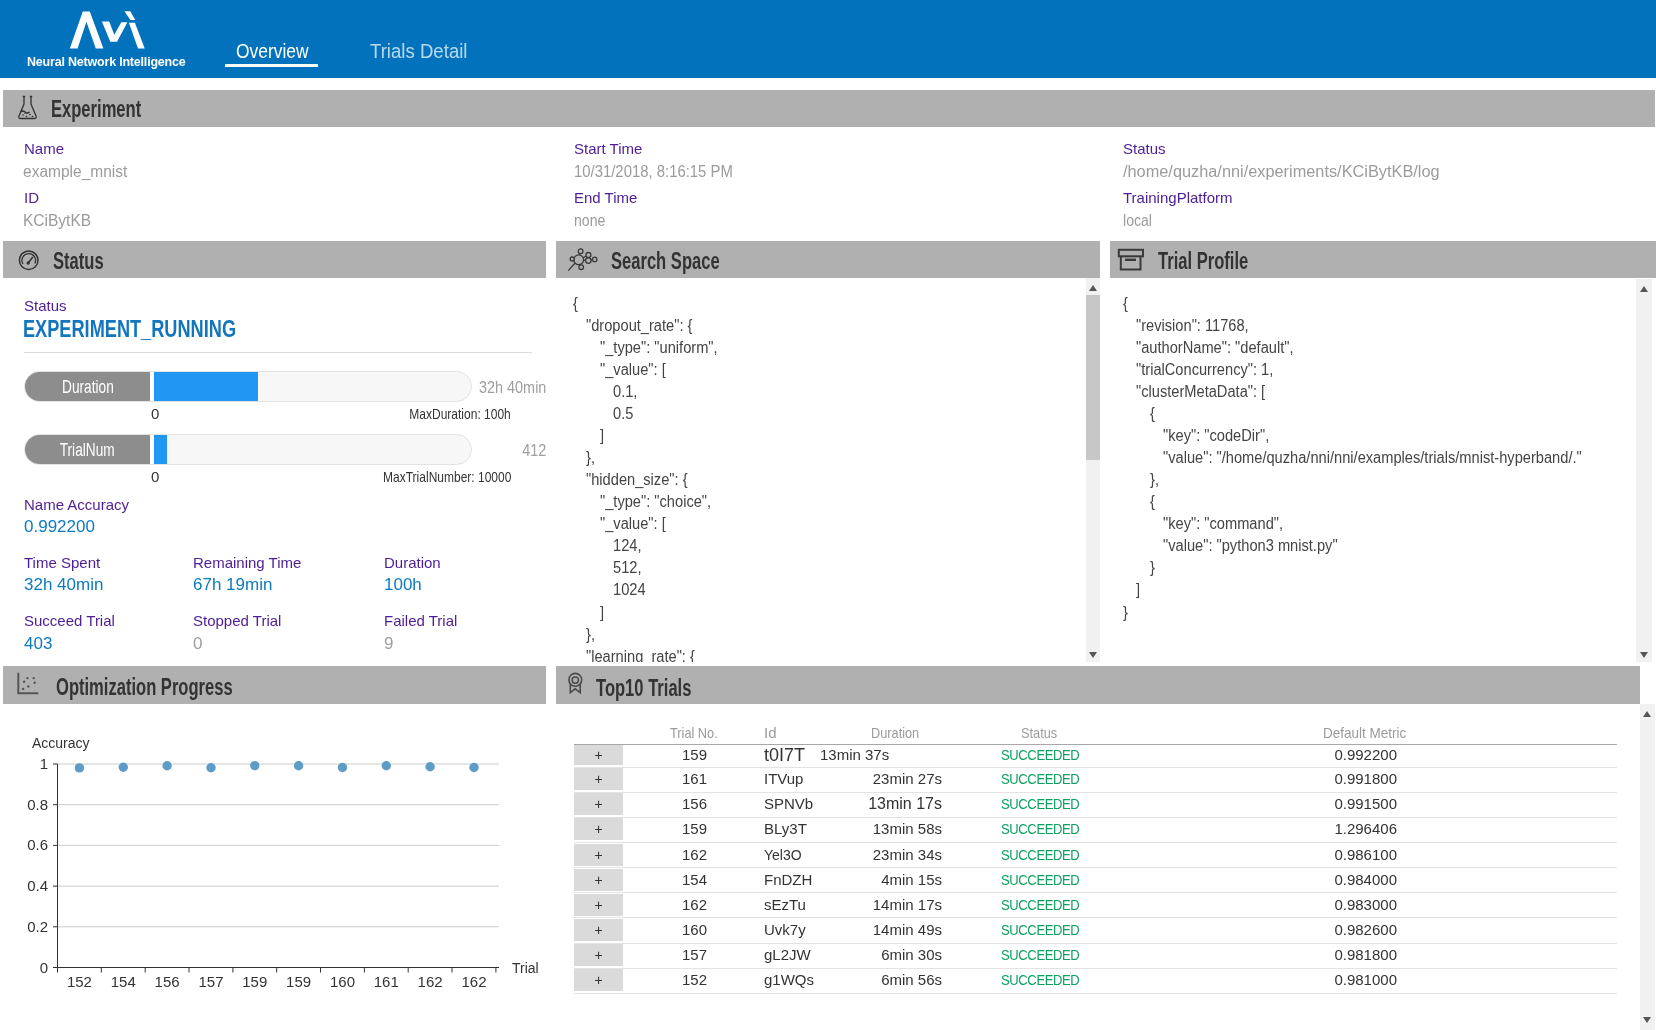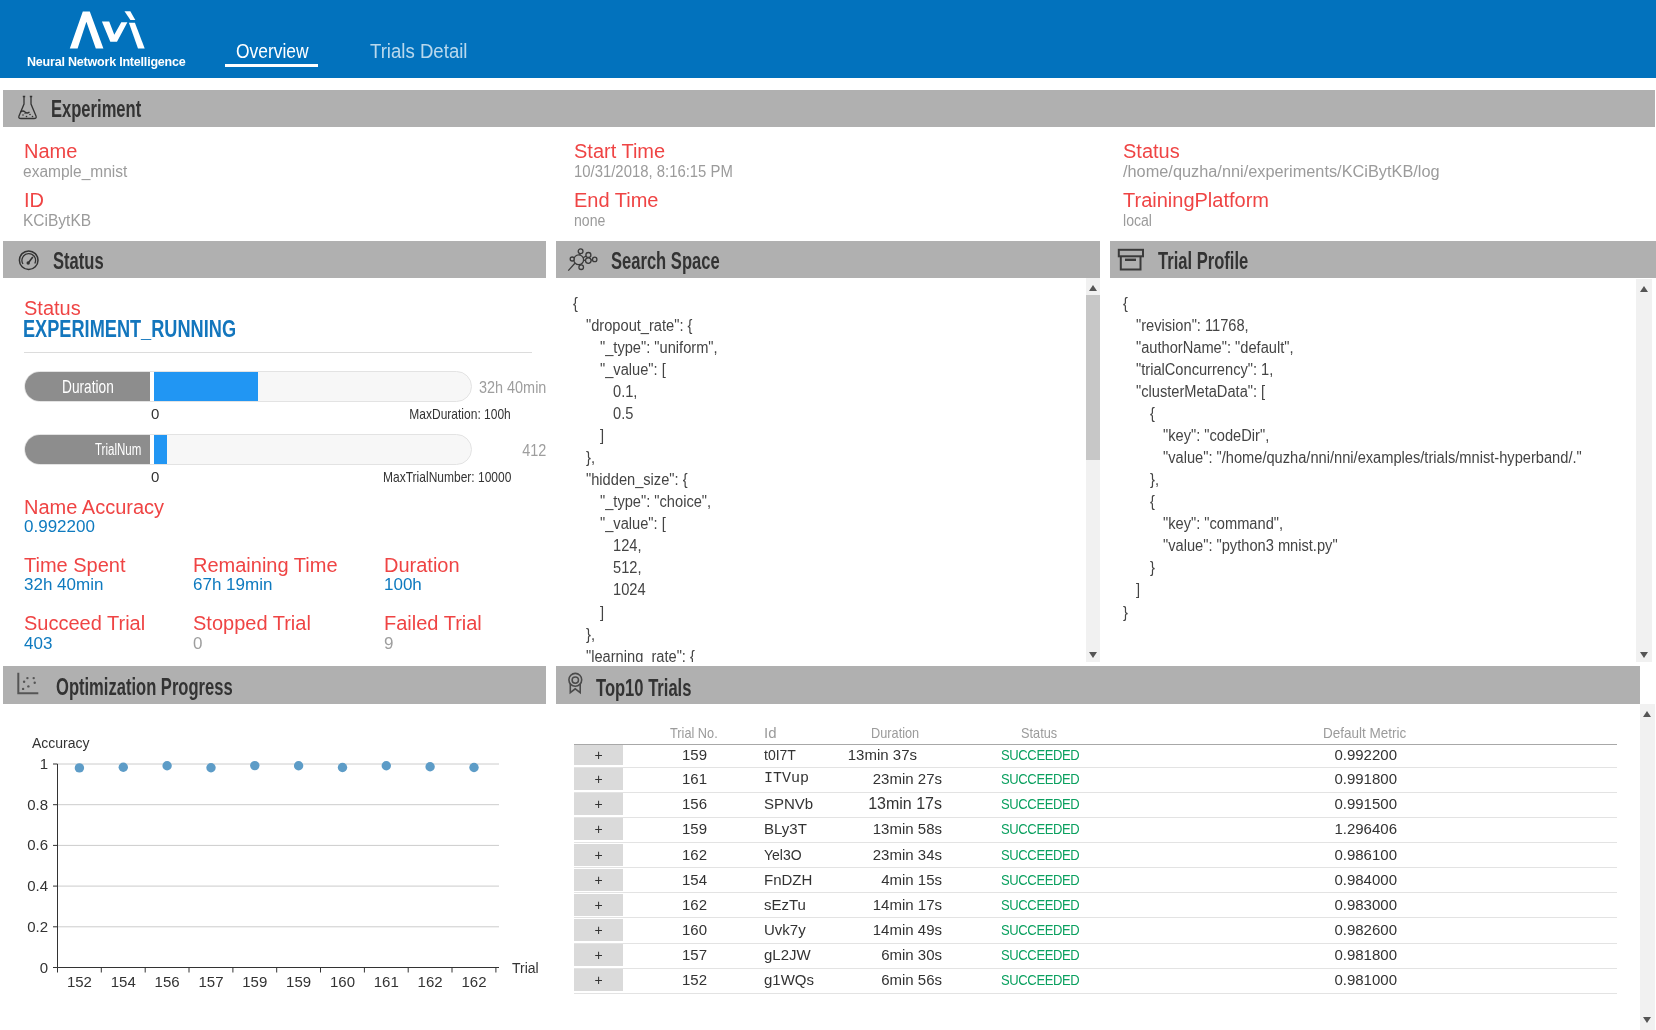--- a/index.html
+++ b/index.html
@@ -1,20 +1,20 @@
 <!DOCTYPE html>
 <html><head>
 <meta charset="utf-8">
 <style>
 * { margin:0; padding:0; box-sizing:border-box; }
 html,body { width:1656px; height:1030px; background:#fff; font-family:"Liberation Sans", sans-serif; overflow:hidden; }
 .abs { position:absolute; }
 .bar { position:absolute; background:#b0b0b0; height:37px; }
 .btitle { position:absolute; font-size:23px; font-weight:bold; color:#333; transform:scaleX(0.72); transform-origin:0 50%; white-space:nowrap; }
-.lbl { position:absolute; font-size:20px; color:#ef4444; white-space:nowrap; }
+.lbl { position:absolute; font-size:15px; color:#4c1d95; white-space:nowrap; }
 .val { position:absolute; font-size:16px; color:#9b9b9b; white-space:nowrap; transform:scaleX(0.88); transform-origin:0 50%; }
 .bval { position:absolute; font-size:17px; color:#0e7abf; white-space:nowrap; }
 .gval { position:absolute; font-size:17px; color:#9e9e9e; white-space:nowrap; }
 .scroll-track { position:absolute; background:#f1f1f1; }
 .scroll-thumb { position:absolute; background:#c7c7c7; }
 .arrow { position:absolute; width:0; height:0; }
 </style>
 </head>
 <body>
 
@@ -85,21 +85,21 @@
   <div class="abs" style="left:0;top:0;width:125px;height:31px;color:#fff;font-size:19px;text-align:center;line-height:30px;"><span style="display:inline-block;transform:scaleX(0.72);">Duration</span></div>
 </div>
 <div class="abs" style="right:1110px;top:378px;font-size:17px;color:#9e9e9e;transform:scaleX(0.85);transform-origin:100% 0;">32h 40min</div>
 <div class="abs" style="left:151px;top:405px;font-size:15px;color:#333;">0</div>
 <div class="abs" style="right:1145px;top:405px;font-size:15px;color:#333;transform:scaleX(0.8);transform-origin:100% 0;white-space:nowrap;">MaxDuration: 100h</div>
 
 <div class="abs" style="left:24px;top:434px;width:448px;height:31px;border:1px solid #e3e3e3;background:#f7f7f7;border-radius:15.5px;overflow:hidden;">
   <div class="abs" style="left:0;top:0;width:125px;height:31px;background:#8d8d8d;"></div>
   <div class="abs" style="left:125px;top:0;width:4px;height:31px;background:#fff;"></div>
   <div class="abs" style="left:129px;top:0;width:13px;height:31px;background:#2196f3;"></div>
-  <div class="abs" style="left:0;top:0;width:125px;height:31px;color:#fff;font-size:16px;text-align:right;line-height:30px;"><span style="display:inline-block;transform:scaleX(0.72);">TrialNum</span></div>
+  <div class="abs" style="left:0;top:0;width:125px;height:31px;color:#fff;font-size:19px;text-align:center;line-height:30px;"><span style="display:inline-block;transform:scaleX(0.72);">TrialNum</span></div>
 </div>
 <div class="abs" style="right:1110px;top:441px;font-size:17px;color:#9e9e9e;transform:scaleX(0.85);transform-origin:100% 0;">412</div>
 <div class="abs" style="left:151px;top:468px;font-size:15px;color:#333;">0</div>
 <div class="abs" style="right:1145px;top:468px;font-size:15px;color:#333;transform:scaleX(0.8);transform-origin:100% 0;white-space:nowrap;">MaxTrialNumber: 10000</div>
 
 <div class="lbl" style="left:24px;top:496px;">Name Accuracy</div>
 <div class="bval" style="left:24px;top:517px;">0.992200</div>
 
 <div class="lbl" style="left:24px;top:554px;">Time Spent</div>
 <div class="lbl" style="left:193px;top:554px;">Remaining Time</div>
@@ -291,29 +291,29 @@
 <div class="abs" style="left:871px;top:724px;font-size:15px;color:#9b9b9b;transform:scaleX(0.85);transform-origin:0 0;">Duration</div>
 <div class="abs" style="left:1021px;top:724px;font-size:15px;color:#9b9b9b;transform:scaleX(0.85);transform-origin:0 0;">Status</div>
 <div class="abs" style="left:1323px;top:724px;font-size:15px;color:#9b9b9b;transform:scaleX(0.90);transform-origin:0 0;">Default Metric</div>
 
 <div id="t10">
     <div class="abs" style="left:574px;top:743.5px;width:1043px;height:1px;background:#a8a8a8;"></div>
     <div class="abs" style="left:574px;top:766.5px;width:1043px;height:1px;background:#e3e3e3;"></div>
     <div class="abs" style="left:574px;top:745.0px;width:49px;height:20.0px;background:#dadada;"></div>
     <div class="abs" style="left:574px;top:747.0px;width:49px;text-align:center;font-size:14px;color:#333;line-height:16px;">+</div>
     <div class="abs" style="left:630px;top:747.0px;width:77px;text-align:right;font-size:15px;color:#333;line-height:16px;">159</div>
-    <div class="abs" style="left:764px;top:747.0px;font-size:14px;color:#333;line-height:16px;">t0I7T</div>
-    <div class="abs" style="left:795px;top:747.0px;width:122px;text-align:right;font-size:15px;color:#333;line-height:16px;">13min 37s</div>
+    <div class="abs" style="left:764px;top:747.0px;font-size:18px;color:#333;line-height:16px;">t0I7T</div>
+    <div class="abs" style="left:820px;top:747.0px;width:122px;font-size:15px;color:#333;line-height:16px;">13min 37s</div>
     <div class="abs" style="left:1001px;top:747.0px;font-size:14px;color:#0aa05f;line-height:16px;letter-spacing:-0.4px;transform:scaleX(0.93);transform-origin:0 50%;">SUCCEEDED</div>
     <div class="abs" style="left:1290px;top:747.0px;width:107px;text-align:right;font-size:15px;color:#333;line-height:16px;">0.992200</div>
     <div class="abs" style="left:574px;top:791.6px;width:1043px;height:1px;background:#e3e3e3;"></div>
     <div class="abs" style="left:574px;top:768.0px;width:49px;height:22.1px;background:#dadada;"></div>
     <div class="abs" style="left:574px;top:771.1px;width:49px;text-align:center;font-size:14px;color:#333;line-height:16px;">+</div>
     <div class="abs" style="left:630px;top:771.1px;width:77px;text-align:right;font-size:15px;color:#333;line-height:16px;">161</div>
-    <div class="abs" style="left:764px;top:771.1px;font-size:15px;color:#333;line-height:16px;font-family:Liberation Mono, monospace;">ITVup</div>
+    <div class="abs" style="left:764px;top:771.1px;font-size:15px;color:#333;line-height:16px;">ITVup</div>
     <div class="abs" style="left:820px;top:771.1px;width:122px;text-align:right;font-size:15px;color:#333;line-height:16px;">23min 27s</div>
     <div class="abs" style="left:1001px;top:771.1px;font-size:14px;color:#0aa05f;line-height:16px;letter-spacing:-0.4px;transform:scaleX(0.93);transform-origin:0 50%;">SUCCEEDED</div>
     <div class="abs" style="left:1290px;top:771.1px;width:107px;text-align:right;font-size:15px;color:#333;line-height:16px;">0.991800</div>
     <div class="abs" style="left:574px;top:816.8px;width:1043px;height:1px;background:#e3e3e3;"></div>
     <div class="abs" style="left:574px;top:793.1px;width:49px;height:22.1px;background:#dadada;"></div>
     <div class="abs" style="left:574px;top:796.2px;width:49px;text-align:center;font-size:14px;color:#333;line-height:16px;">+</div>
     <div class="abs" style="left:630px;top:796.2px;width:77px;text-align:right;font-size:15px;color:#333;line-height:16px;">156</div>
     <div class="abs" style="left:764px;top:796.2px;font-size:15px;color:#333;line-height:16px;">SPNVb</div>
     <div class="abs" style="left:820px;top:796.2px;width:122px;text-align:right;font-size:16px;color:#333;line-height:16px;">13min 17s</div>
     <div class="abs" style="left:1001px;top:796.2px;font-size:14px;color:#0aa05f;line-height:16px;letter-spacing:-0.4px;transform:scaleX(0.93);transform-origin:0 50%;">SUCCEEDED</div>

